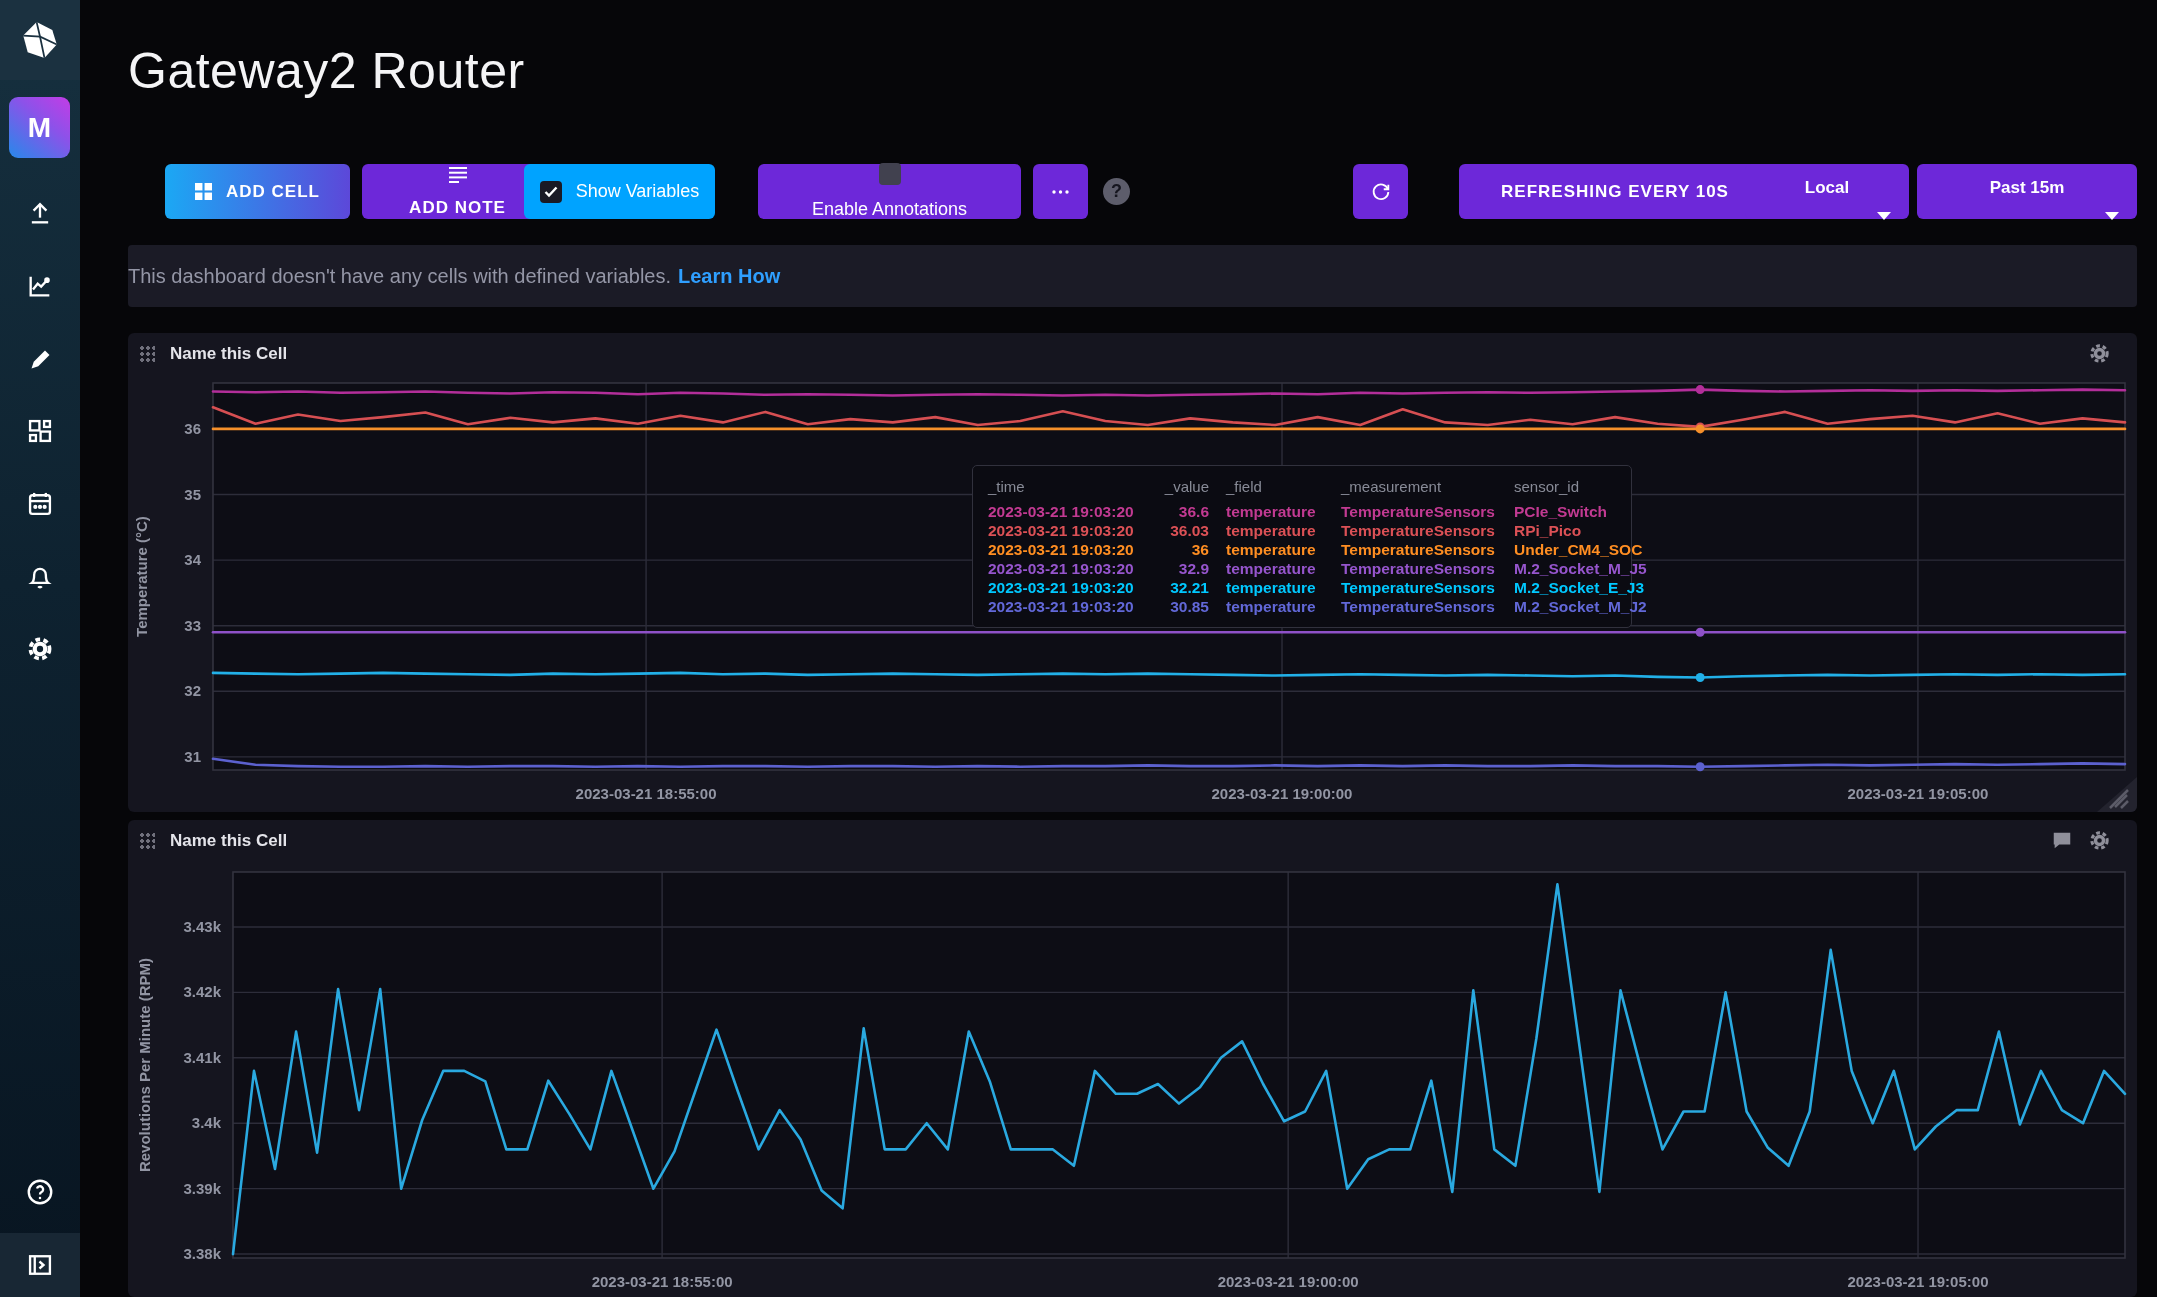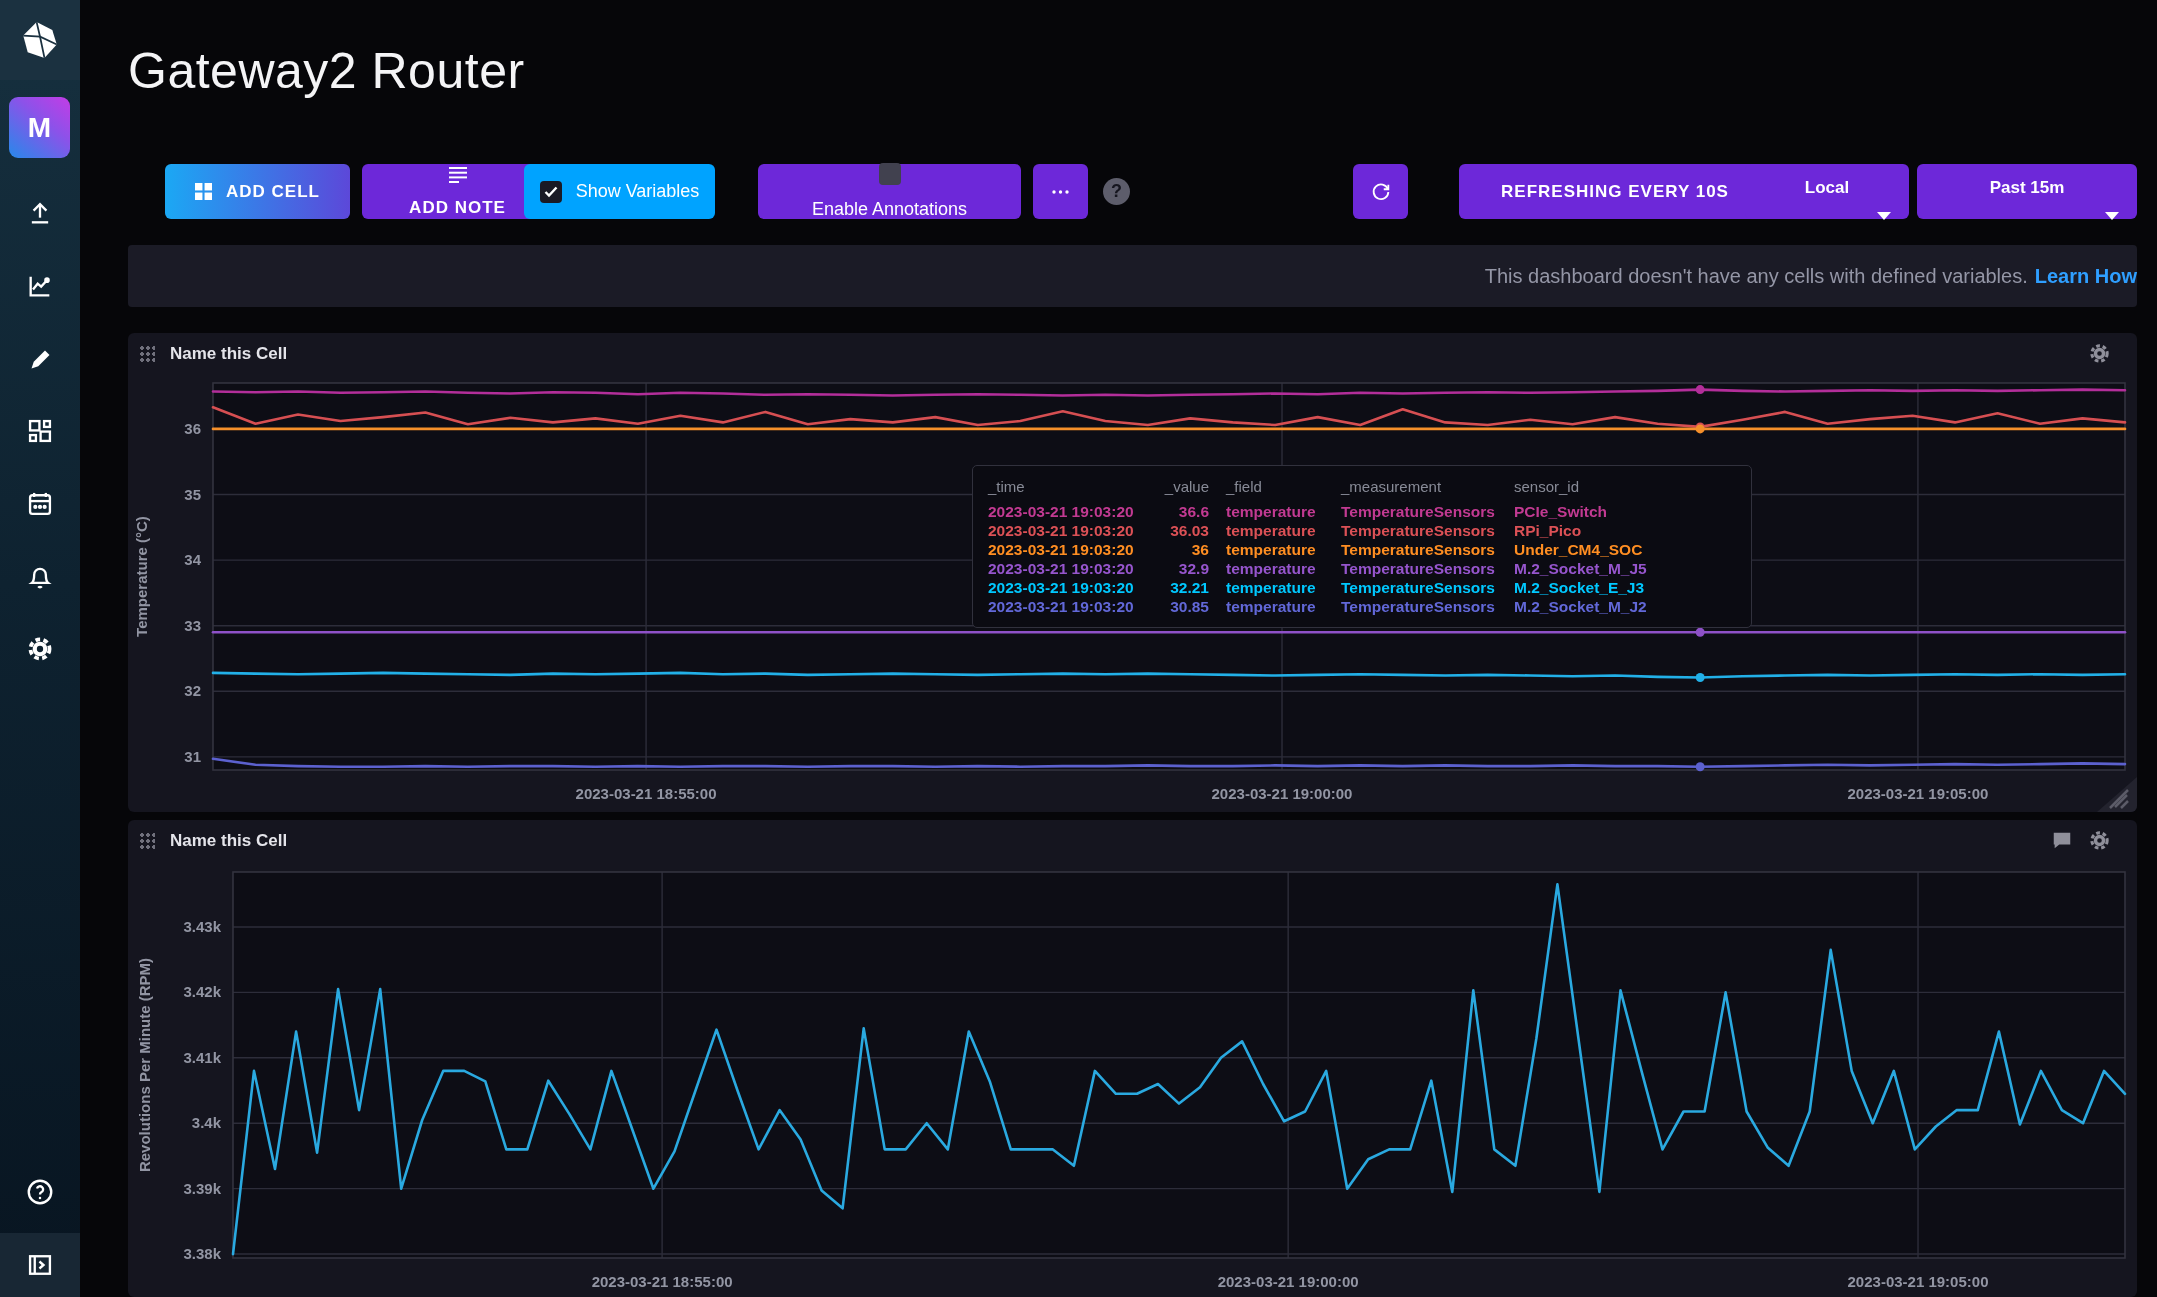--- a/index.html
+++ b/index.html
@@ -24,35 +24,35 @@
   .btn { position:absolute; top:164px; height:55px; border-radius:6px;
     display:flex; align-items:center; justify-content:center; gap:14px;
     color:#fff; font-size:17px; font-weight:bold; letter-spacing:1px; cursor:pointer; }
   .btn.dark { background:#6d28d9;flex-direction:column; }
   .caps { text-transform:uppercase;margin-left:39px; }
   .chk { width:22px; height:22px; border-radius:4px; flex:0 0 auto; }
   .qmark { position:absolute; top:178px; left:1103px; width:27px; height:27px; border-radius:50%;
     background:#5d5d6b; color:#16161f; font-weight:bold; font-size:18px;
     display:flex; align-items:center; justify-content:center; }
   .notice { position:absolute; left:128px; top:245px; width:2009px; height:62px;
-    background:#1b1b26; border-radius:4px; display:flex; align-items:center; justify-content:flex-end;
+    background:#1b1b26; border-radius:4px; display:flex; align-items:center; justify-content:flex-start;
     font-size:20px; font-weight:500; color:#9496a6; }
   .notice a { color:#2f9fff; font-weight:bold; text-decoration:none; margin-left:7px; }
   
   .card { position:absolute; left:128px; width:2009px; background:#15151f; border-radius:6px; }
   .card .head { position:absolute; left:0; top:0; right:12px; height:40px; }
   .cell-title { position:absolute; left:42px; top:11px; font-size:17px; font-weight:bold; color:#e4e4ea; }
   .drag { position:absolute; left:11px; top:12px; width:16px; height:18px;
     background-image:radial-gradient(circle,#70707c 1.6px,transparent 1.9px);
     background-size:6px 6px; background-position:0 0; }
   .head-ic { position:absolute; top:9px; }
   .plot-svg { position:absolute; left:0; top:0; }
   .resize { position:absolute; right:0; bottom:0; width:40px; height:35px; overflow:hidden; border-radius:0 0 6px 0; }
   
-  .tooltip { position:absolute; left:972px; top:465px; width:780px; height:163px;
+  .tooltip { position:absolute; left:972px; top:465px; width:660px; height:163px;
     background:#0b0b12; border:1px solid #31313d; border-radius:5px; z-index:20;
     padding-top:11px; }
   .trow { position:relative; height:19px; font-size:15.5px; font-weight:bold; white-space:nowrap; }
   .trow.hdr { font-weight:normal; color:#888b97; height:25px; font-size:15px; }
   .trow span { position:absolute; top:1px; }
   .c0 { left:15px; } .c1 { left:120px; width:116px; text-align:right; }
   .c2 { left:253px; } .c3 { left:368px; } .c4 { left:541px; }
 </style>
 </head>
 <body>

